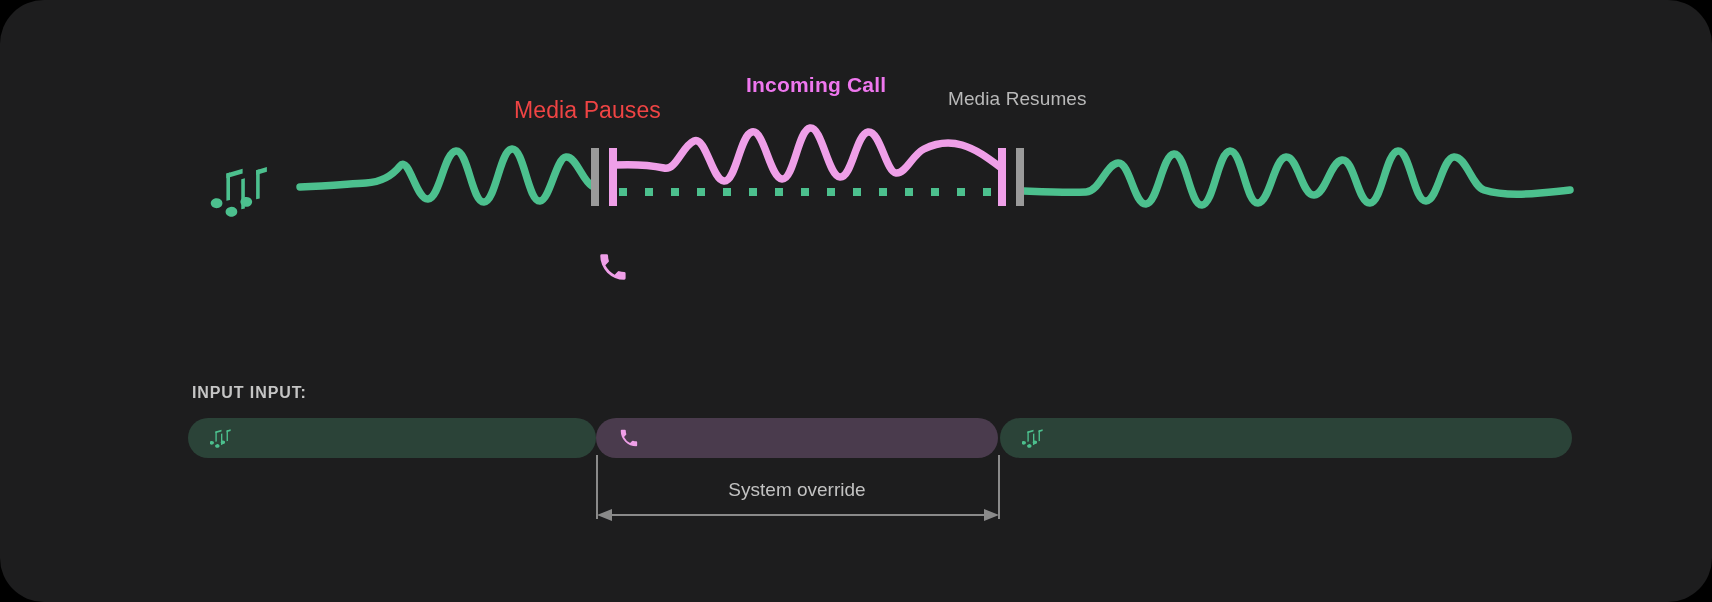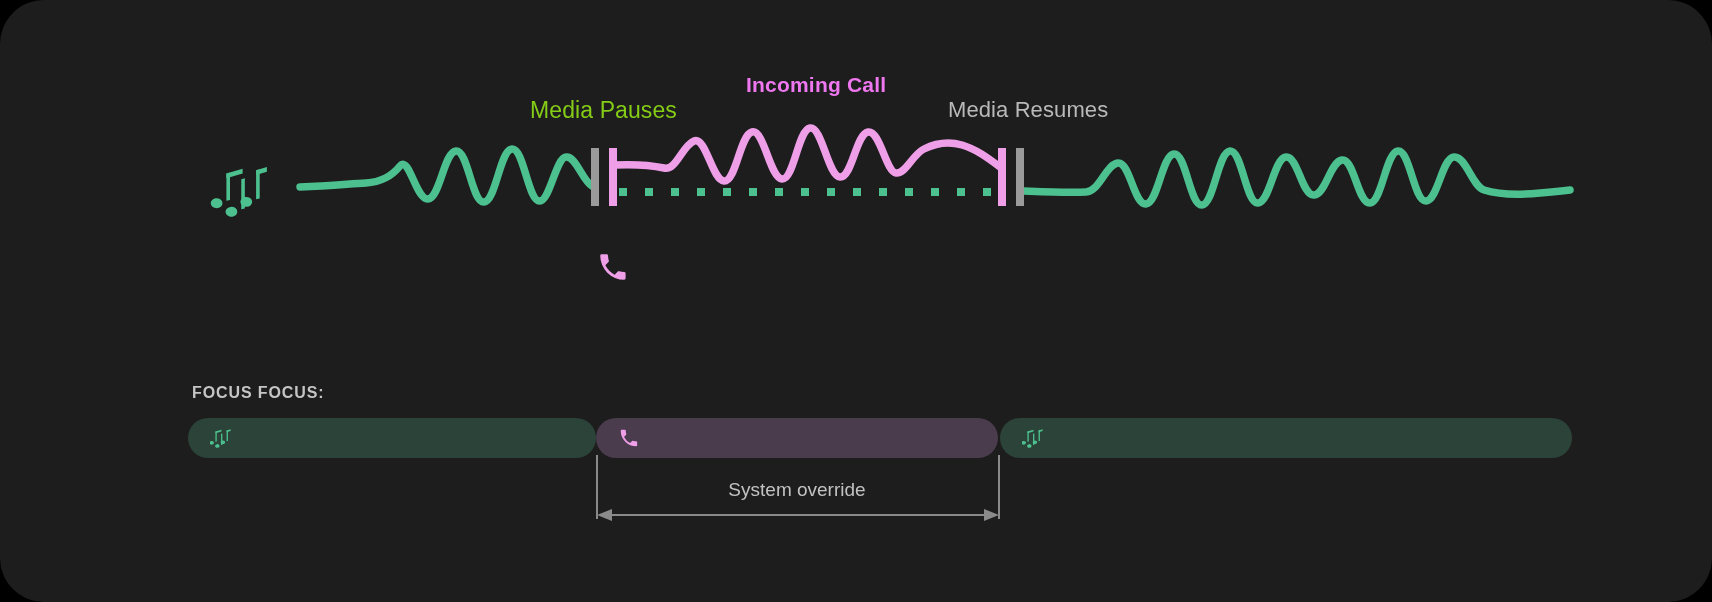--- a/index.html
+++ b/index.html
@@ -21,28 +21,28 @@
     background: #1d1d1e;
     border-radius: 44px;
     overflow: hidden;
   }
   .lbl {
     position: absolute;
     white-space: nowrap;
     font-family: Liberation Sans, sans-serif;
   }
   #lbl-pause {
-    left: 530px; top: 97px;
+    left: 514px; top: 97px;
     font-size: 23px;
-    color: #84cc16;
+    color: #ef4444;
     letter-spacing: .1px;
   }
   #lbl-resume {
-    left: 948px; top: 97px;
-    font-size: 22px;
+    left: 948px; top: 88px;
+    font-size: 19px;
     color: #b9b9b9;
     letter-spacing: .1px;
   }
   #lbl-incoming {
     left: 746px; top: 73px;
     font-size: 21px;
     font-weight: bold;
     color: #ef77ef;
     letter-spacing: .2px;
   }
@@ -193,21 +193,21 @@
     <rect x="591" y="148" width="8" height="58" fill="#9a9a9a"></rect>
     <rect x="609" y="148" width="8" height="58" fill="#ef9fe8"></rect>
     <rect x="998" y="148" width="8" height="58" fill="#ef9fe8"></rect>
     <rect x="1016" y="148" width="8" height="58" fill="#9a9a9a"></rect>
   </svg>
 
   <svg id="phone-mark" viewBox="0 0 24 24" xmlns="http://www.w3.org/2000/svg">
     <path fill="#ef9fe8" d="M6.6 10.8a15.1 15.1 0 0 0 6.6 6.6l2.2-2.2a1 1 0 0 1 1-.25c1.1.37 2.3.57 3.5.57a1 1 0 0 1 1 1V20a1 1 0 0 1-1 1A17 17 0 0 1 3 4a1 1 0 0 1 1-1h3.5a1 1 0 0 1 1 1c0 1.25.2 2.45.57 3.5a1 1 0 0 1-.25 1z"></path>
   </svg>
 
-  <div id="input-focus-label">FOCUS FOCUS:</div>
+  <div id="input-focus-label">INPUT INPUT:</div>
 
   <div class="focus-bar" id="focus-bar-media-1">
     <svg class="bar-icon" width="22" height="20" viewBox="0 0 26 20" xmlns="http://www.w3.org/2000/svg">
       <path d="M4 14.2 A2.6 2.2 0 1 0 4.05 14.25 Z" fill="#4cc08e"></path>
       <path d="M6.4 14.5 L6.4 2.4 L8.0 2.0 L8.0 14.2 Z" fill="#4cc08e"></path>
       <path d="M6.4 2.4 L13.6 0.3 L13.6 2.4 L6.4 4.5 Z" fill="#4cc08e"></path>
       <path d="M10.6 18.0 A2.6 2.2 0 1 0 10.65 18.05 Z" fill="#4cc08e"></path>
       <path d="M13.0 18.3 L13.0 5.0 L14.6 4.6 L14.6 18.0 Z" fill="#4cc08e"></path>
       <path d="M17.2 13.6 A2.6 2.2 0 1 0 17.25 13.65 Z" fill="#4cc08e"></path>
       <path d="M19.6 13.9 L19.6 1.0 L21.2 0.6 L21.2 13.6 Z" fill="#4cc08e"></path>

